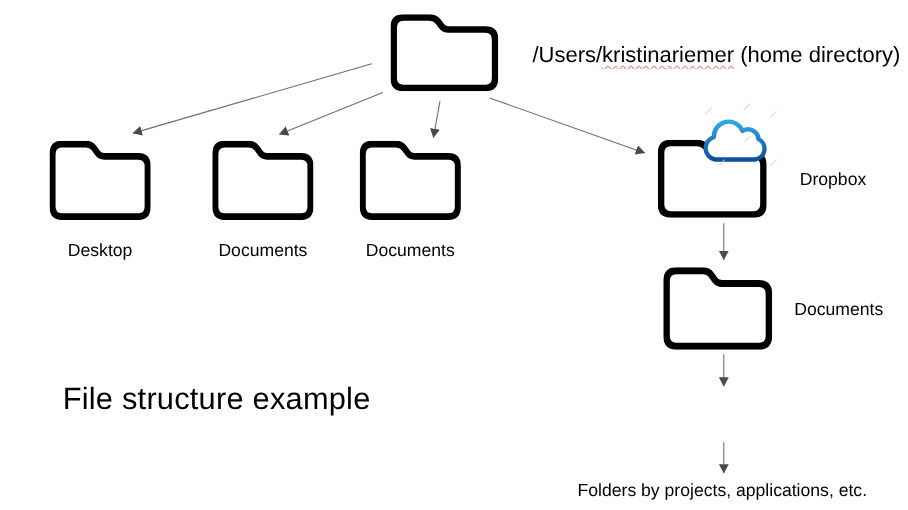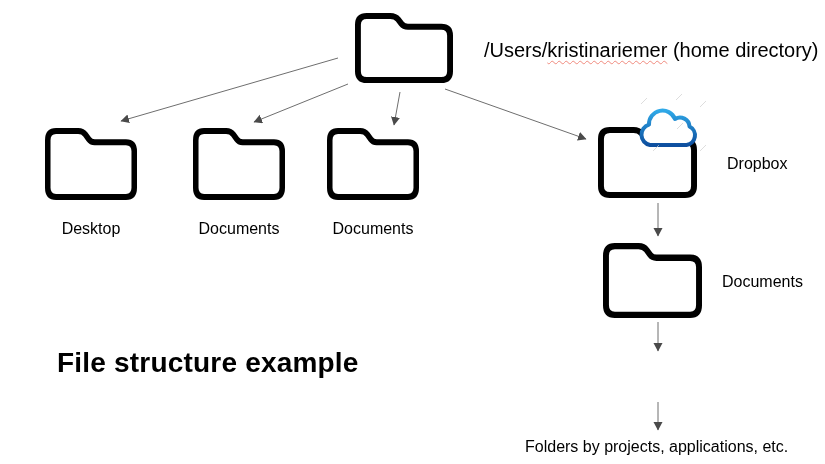--- a/index.html
+++ b/index.html
@@ -50,21 +50,21 @@
   #note-projects{
     position:absolute;
     left:525px;top:438px;
     font-size:16px;
     white-space:nowrap;
   }
   #slide-title{
     position:absolute;
     left:57px;top:347px;
     font-size:28px;
-    font-weight:bold;
+    font-weight:normal;
     letter-spacing:.2px;
     white-space:nowrap;
   }
   #overlay{
     position:absolute;
     left:0;top:0;width:825px;height:464px;
     pointer-events:none;
   }
   #overlay line{stroke:#6e6e6e;stroke-width:1;}
   #overlay line.wm{stroke:#d0d0d0;opacity:.7;}

